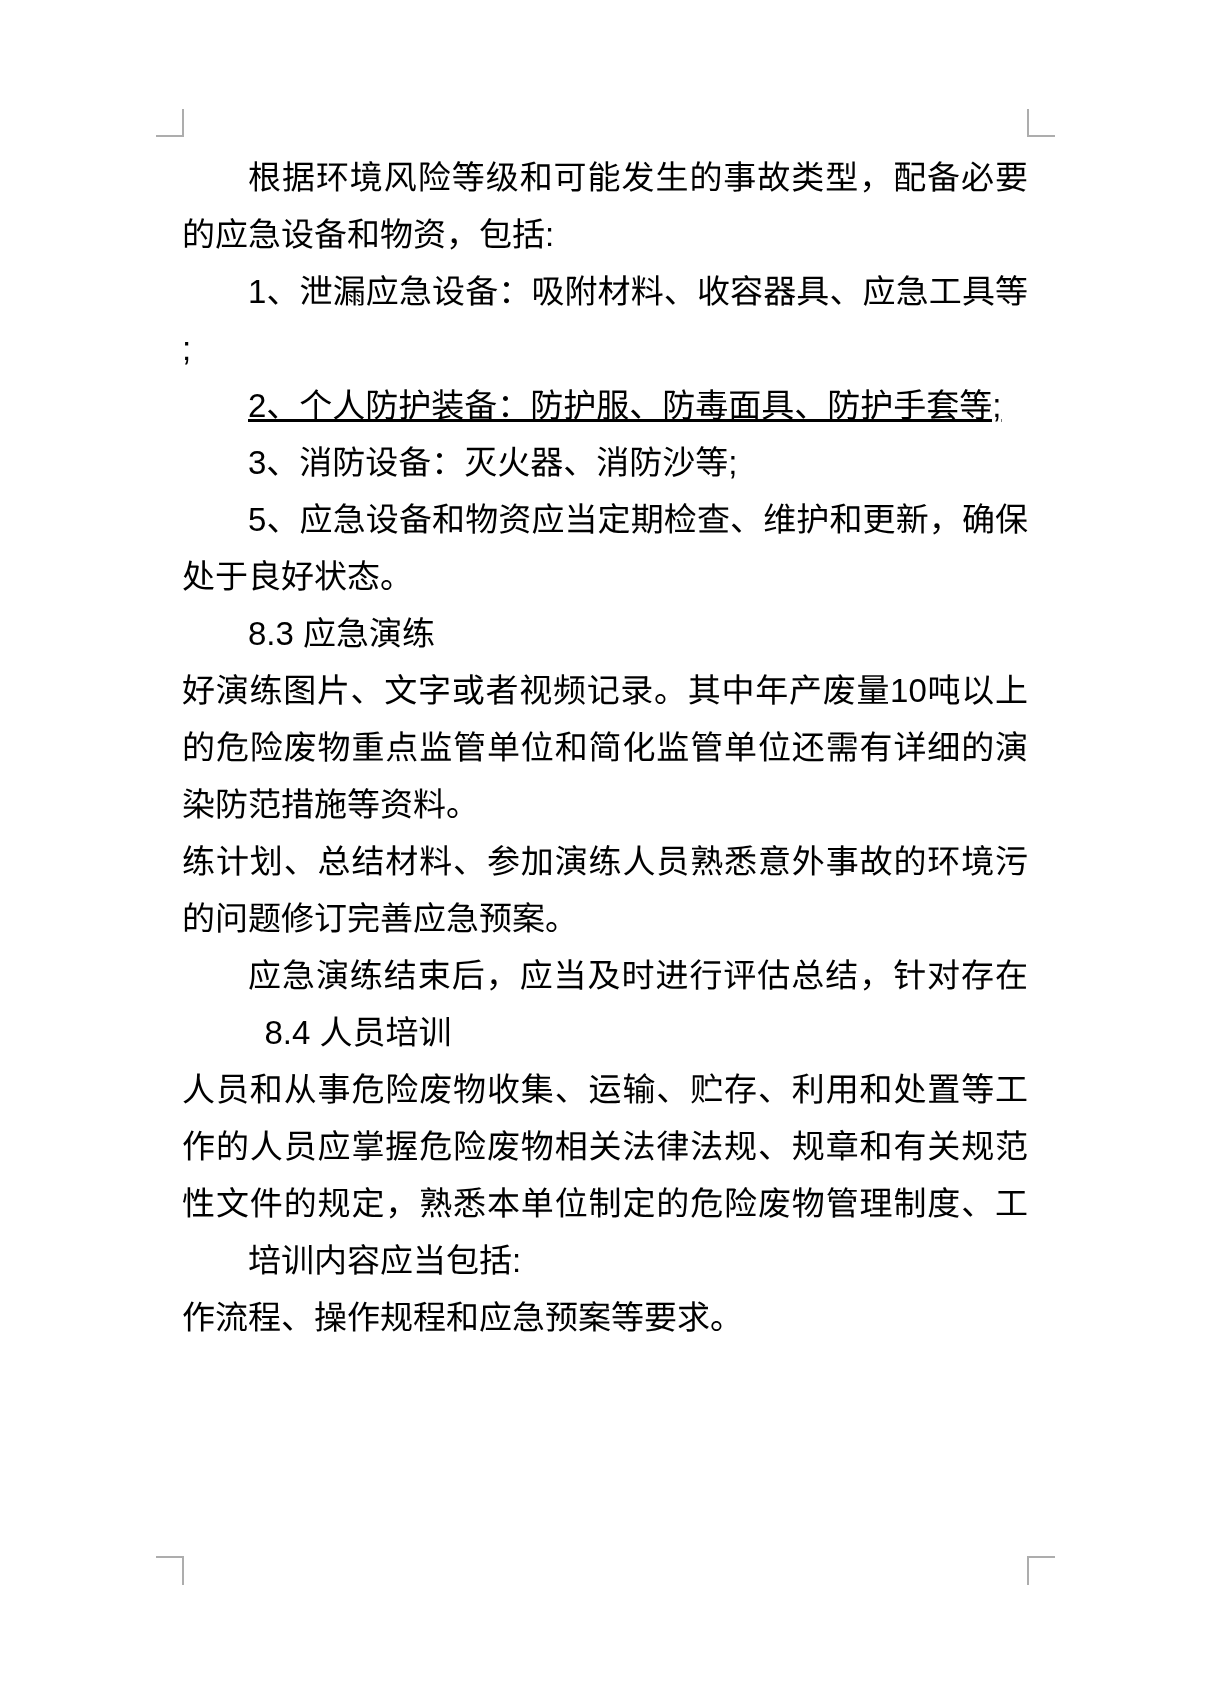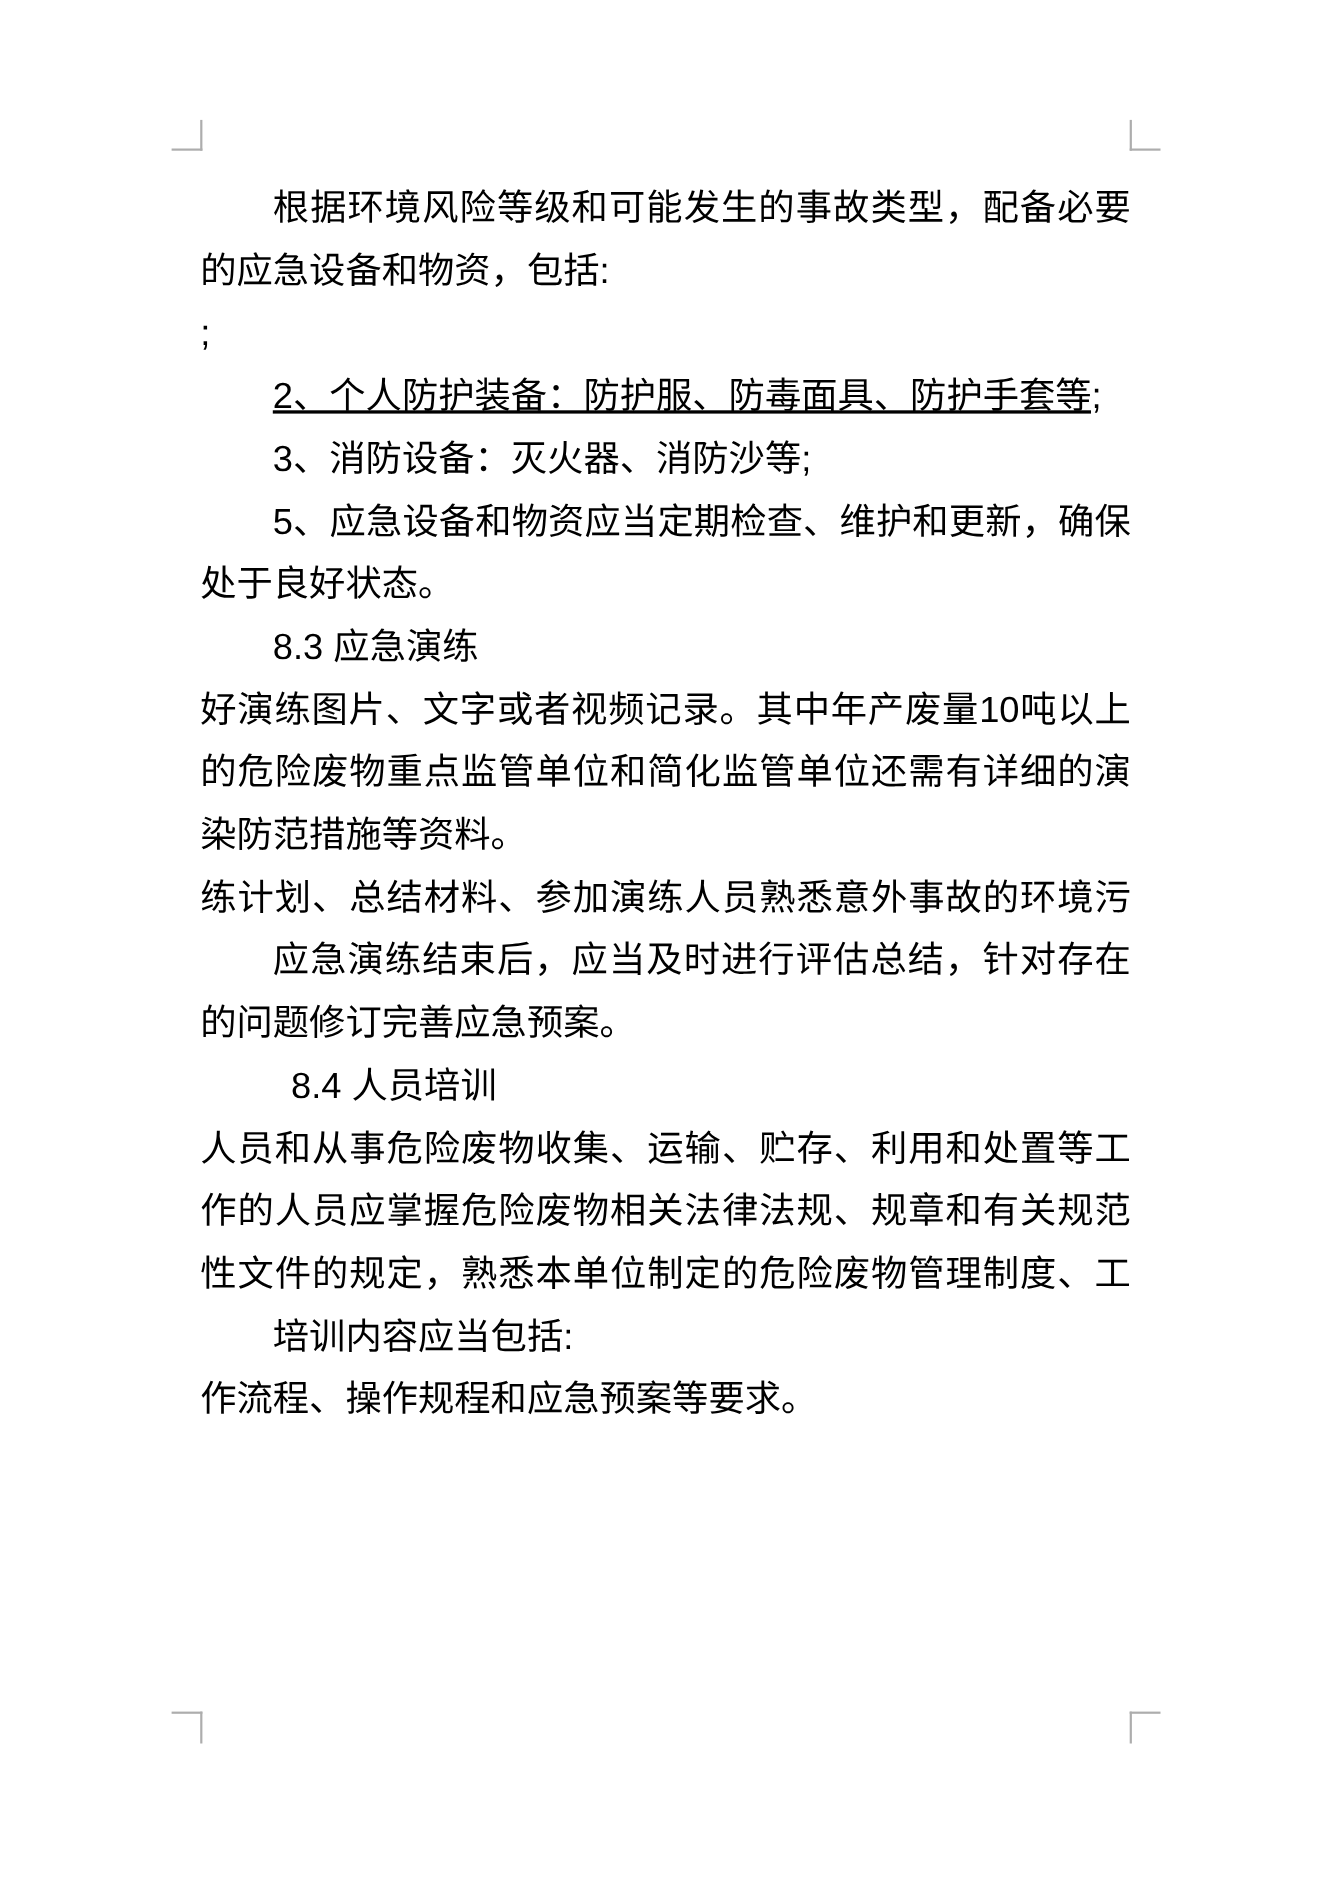--- a/index.html
+++ b/index.html
@@ -15,21 +15,21 @@
   .page {
     position: relative;
     width: 1208px;
     height: 1706px;
     background: var(--page-bg, #ffffff);
     overflow: hidden;
   }
   .textblock {
     position: absolute;
     left: 182px;
-    top: 160px;
+    top: 149px;
     width: 846px;
     font-size: 33px;
     line-height: 57px;
     color: var(--text-color, #000000);
     letter-spacing: 0;
   }
   .line {
     text-align: left;
     white-space: normal;
   }
@@ -68,32 +68,33 @@
 
 <div class="page">
   <div class="crop tl"></div>
   <div class="crop tr"></div>
   <div class="crop bl"></div>
   <div class="crop br"></div>
 
   <div class="textblock" id="doc-lines">
       <div class="line justify" style="text-indent: 2em;">根据环境风险等级和可能发生的事故类型，配备必要</div>
       <div class="line">的应急设备和物资，包括:</div>
+      <div class="line justify" style="text-indent: 2em;">1、泄漏应急设备：吸附材料、收容器具、应急工具等</div>
       <div class="line">;</div>
       <div class="line" style="text-indent: 2em; text-decoration: underline;">2、个人防护装备：防护服、防毒面具、防护手套等;</div>
       <div class="line" style="text-indent: 2em;">3、消防设备：灭火器、消防沙等;</div>
       <div class="line justify" style="text-indent: 2em;">5、应急设备和物资应当定期检查、维护和更新，确保</div>
       <div class="line">处于良好状态。</div>
       <div class="line" style="text-indent: 2em;">8.3 应急演练</div>
       <div class="line justify">好演练图片、文字或者视频记录。其中年产废量10吨以上</div>
       <div class="line justify">的危险废物重点监管单位和简化监管单位还需有详细的演</div>
       <div class="line">染防范措施等资料。</div>
       <div class="line justify">练计划、总结材料、参加演练人员熟悉意外事故的环境污</div>
+      <div class="line">的问题修订完善应急预案。</div>
       <div class="line justify" style="text-indent: 2em;">应急演练结束后，应当及时进行评估总结，针对存在</div>
-      <div class="line">的问题修订完善应急预案。</div>
       <div class="line" style="text-indent: 2.5em;">8.4 人员培训</div>
       <div class="line justify">人员和从事危险废物收集、运输、贮存、利用和处置等工</div>
       <div class="line justify">作的人员应掌握危险废物相关法律法规、规章和有关规范</div>
       <div class="line justify">性文件的规定，熟悉本单位制定的危险废物管理制度、工</div>
       <div class="line" style="text-indent: 2em;">培训内容应当包括:</div>
       <div class="line">作流程、操作规程和应急预案等要求。</div>
     </div>
 </div>
 
 </body></html>

